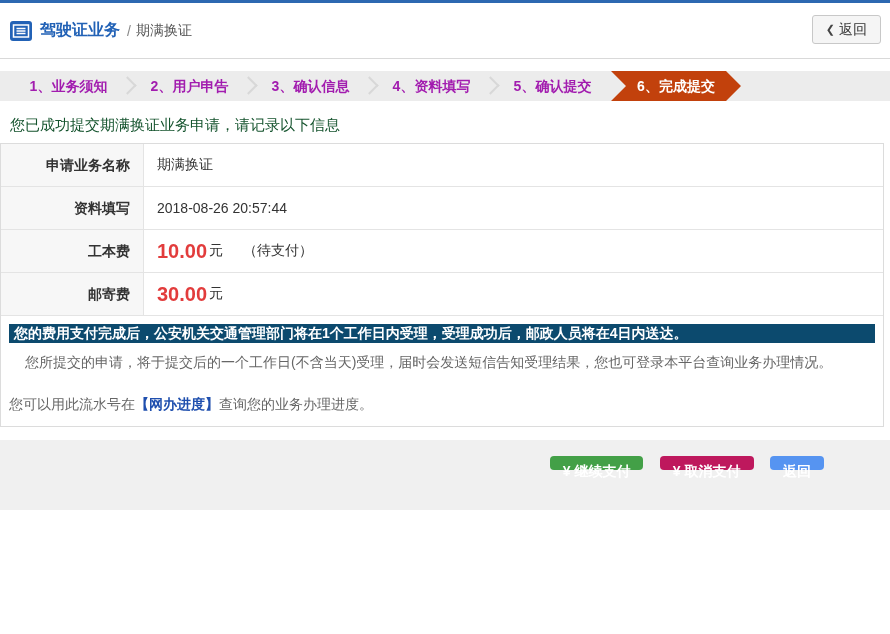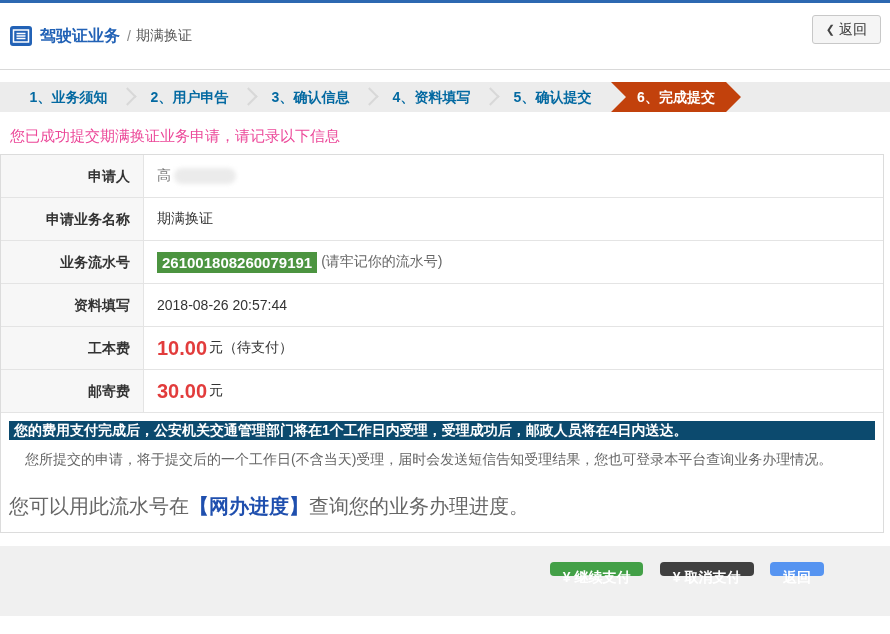--- a/index.html
+++ b/index.html
@@ -7,21 +7,21 @@
   body {
     font-family: "Liberation Sans", "DejaVu Sans", sans-serif;
     background: #fff;
     color: #333;
     position: relative;
   }
   .top-border { height: 3px; background: #2d68b1; }
 
   
   .header {
-    height: 67px;
+    height: 56px;
     display: flex;
     align-items: center;
     padding: 0 10px;
     border-bottom: 1px solid #d9d9d9;
     position: relative;
     background: #fff;
   }
   .header-icon { margin-right: 8px; display: inline-flex; }
   .header-title { color: #2262b6; font-size: 16px; font-weight: bold; }
   .header-sep { color: #888; font-size: 14px; margin: 0 5px 0 7px; }
@@ -51,42 +51,42 @@
     display: flex;
     padding-left: 8px;
     position: relative;
   }
   .step {
     width: 121px;
     text-align: center;
     line-height: 30px;
     font-size: 14px;
     font-weight: bold;
-    color: #0369a1;
+    color: #a21caf;
     position: relative;
   }
   .step.has-sep::after {
     content: '';
     position: absolute;
     right: -5px; top: 8px;
     width: 11px; height: 11px;
     border-top: 2px solid #d8d8d8;
     border-right: 2px solid #d8d8d8;
     transform: rotate(45deg);
   }
   .step.active {
     width: 130px;
     margin-left: -2px;
     background: #c2410c;
     color: #fff;
     clip-path: polygon(0 0, calc(100% - 15px) 0, 100% 50%, calc(100% - 15px) 100%, 0 100%, 15px 50%);
   }
 
   
-  .success-msg { margin: 15px 0 8px 10px; font-size: 15px; color: #ec4899; }
+  .success-msg { margin: 15px 0 8px 10px; font-size: 15px; color: #14532d; }
 
   
   .content-box { margin: 0 6px 0 0; border: 1px solid #dcdcdc; }
   .trow { display: flex; border-bottom: 1px solid #e4e4e4; height: 43px; }
   .tlabel {
     width: 143px;
     background: #f7f7f7;
     border-right: 1px solid #e4e4e4;
     text-align: right;
     padding-right: 13px;
@@ -117,35 +117,35 @@
     background: #4c9440;
     color: #fff;
     font-weight: bold;
     font-size: 15px;
     padding: 2px 5px;
     margin-right: 4px;
   }
   .serial-note { color: #666; }
   .price { color: #e23c3c; font-weight: bold; font-size: 20px; margin-right: 2px; }
   .fee-unit { color: #333; }
-  .fee-note { color: #333; }
+  .fee-note { color: #333; margin-left: 20px; }
   .fee-note.red { color: #e23c3c; }
 
   .notes { padding: 8px 8px 12px; }
   .warning-bar {
     background: #0c4a6e;
     color: #fff;
     font-weight: bold;
     font-size: 14px;
     line-height: 19px;
     padding: 0 5px;
     margin-bottom: 8px;
   }
   .para { color: #666; font-size: 14px; line-height: 23px; margin: 5px 16px; }
-  .progress-note { color: #666; font-size: 20px; margin-top: 22px; }
+  .progress-note { color: #666; font-size: 14px; margin-top: 22px; }
   .progress-link { color: #1f4fae; font-weight: bold; }
 
   
   .footer {
     margin-top: 13px;
     background: #f0f0f0;
     height: 70px;
     padding: 16px 66px 0 0;
     text-align: right;
   }
@@ -157,21 +157,21 @@
     border: none;
     border-radius: 4px;
     color: #fff;
     font-size: 14px;
     font-weight: bold;
     margin-left: 12px;
     cursor: pointer;
     font-family: inherit;
   }
   .btn-green { background: #43a047; }
-  .btn-red   { background: #404040; }
+  .btn-red   { background: #be185d; }
   .btn-blue  { background: #5694f1; }
 </style>
 </head>
 <body>
 
 <div class="top-border"></div>
 
 <div class="header">
   <span class="header-icon">
     <svg width="22" height="22" viewBox="0 0 22 22">
@@ -197,40 +197,26 @@
   <div class="step has-sep">3、确认信息</div>
   <div class="step has-sep">4、资料填写</div>
   <div class="step">5、确认提交</div>
   <div class="step active">6、完成提交</div>
 </div>
 
 <div class="success-msg">您已成功提交期满换证业务申请，请记录以下信息</div>
 
 <div class="content-box">
 
-  <div class="trow">
-    <div class="tlabel">申请人</div>
-    <div class="tvalue">
-      <span class="applicant-name">高</span>
-      <span class="redact-blob"></span>
-    </div>
-  </div>
 
   <div class="trow">
     <div class="tlabel">申请业务名称</div>
     <div class="tvalue">期满换证</div>
   </div>
 
-  <div class="trow">
-    <div class="tlabel">业务流水号</div>
-    <div class="tvalue">
-      <span class="serial-badge">261001808260079191</span>
-      <span class="serial-note">(请牢记你的流水号)</span>
-    </div>
-  </div>
 
   <div class="trow">
     <div class="tlabel">资料填写</div>
     <div class="tvalue">2018-08-26 20:57:44</div>
   </div>
 
   <div class="trow">
     <div class="tlabel">工本费</div>
     <div class="tvalue">
       <span class="price">10.00</span>

